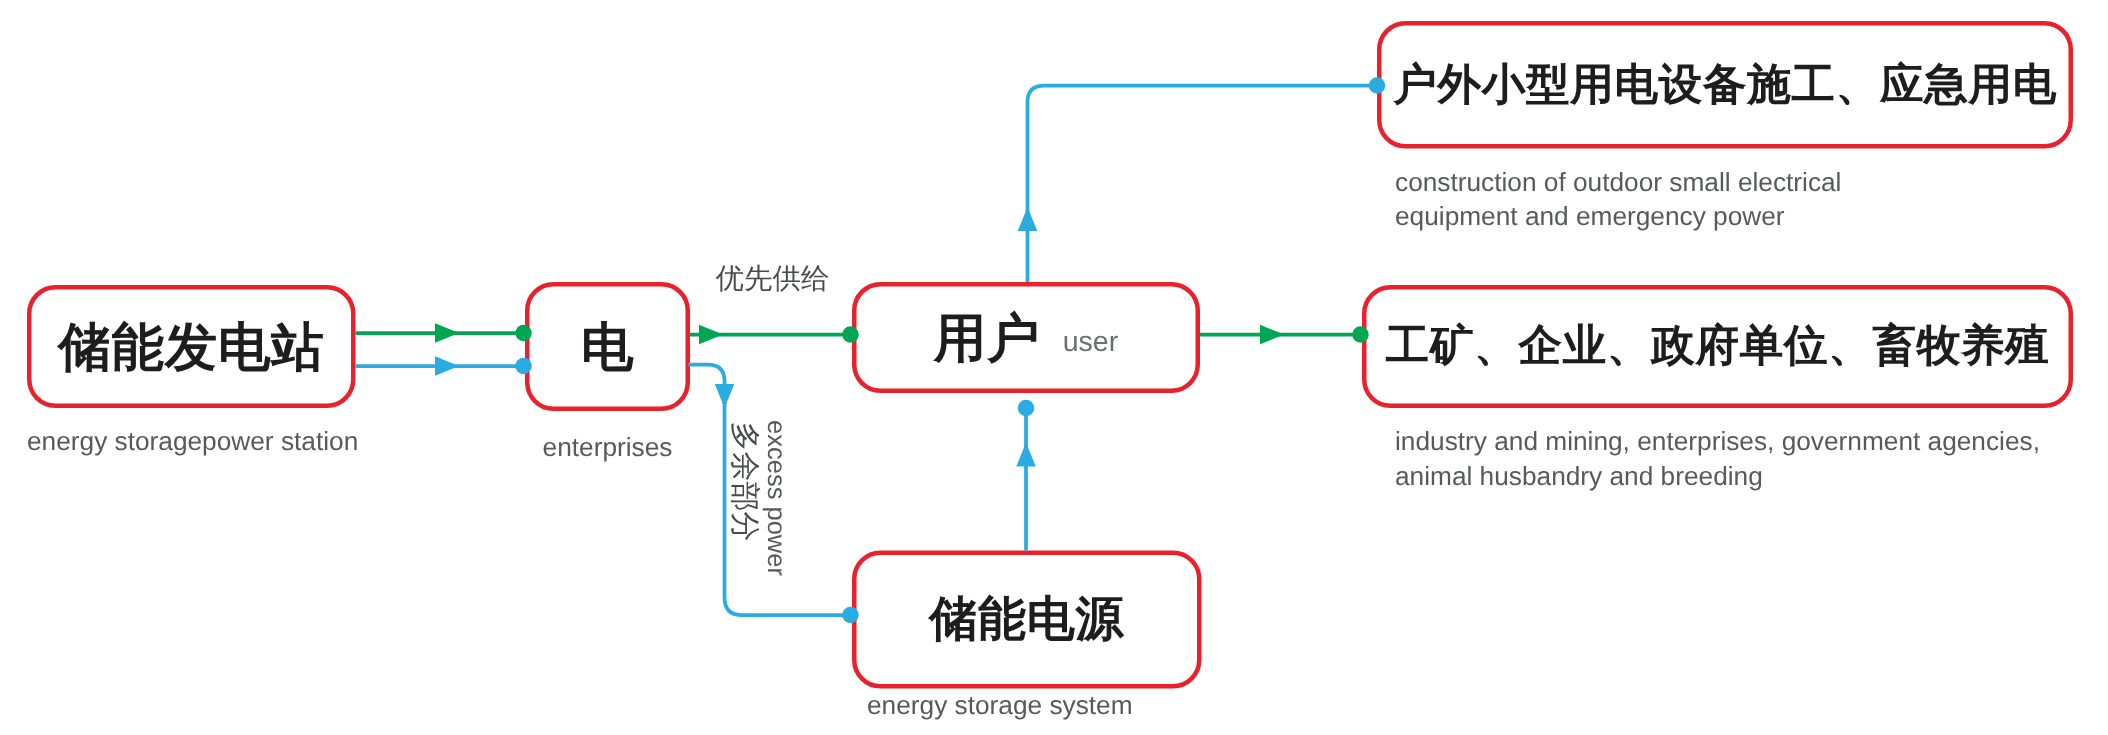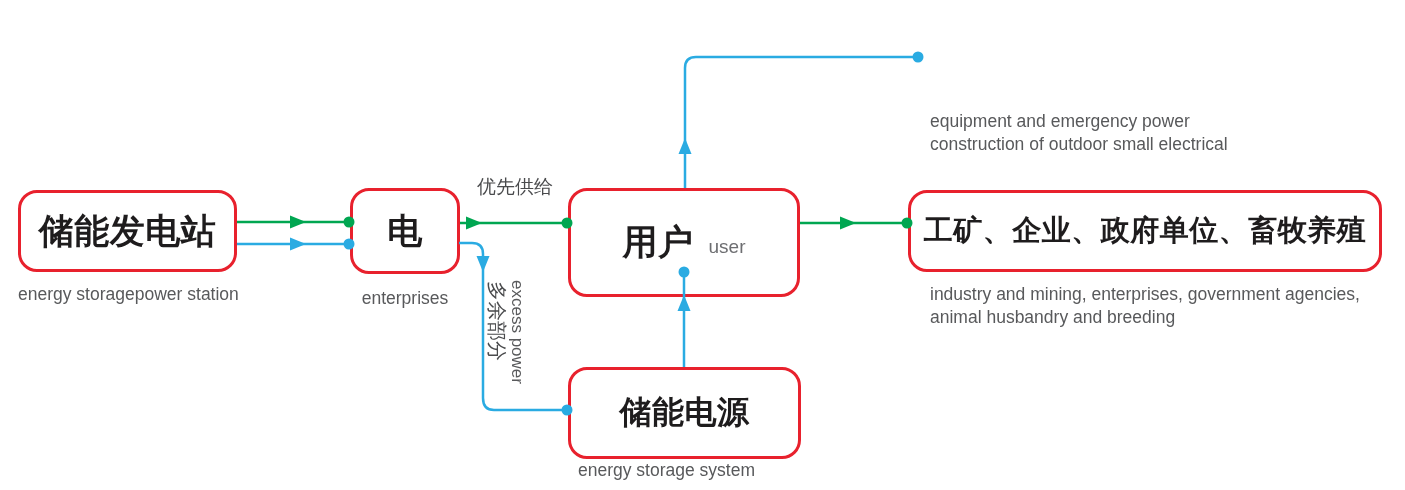--- a/index.html
+++ b/index.html
@@ -25,21 +25,21 @@
   .node .zh{
     font-weight:700;
     color:#1e1c1d;
     letter-spacing:0.5px;
     white-space:nowrap;
   }
   .node-station{left:18px;top:190px;width:219px;height:82px;}
   .node-station .zh{font-size:35px;}
   .node-electricity{left:350px;top:188px;width:110px;height:86px;}
   .node-electricity .zh{font-size:35px;}
-  .node-user{left:568px;top:188px;width:232px;height:109px;gap:15px;}
+  .node-user{left:568px;top:188px;width:232px;height:74px;gap:15px;}
   .node-user .zh{font-size:35px;}
   .node-user .sub{font-size:19px;color:#6d6e71;padding-top:8px;}
   .node-storage{left:568px;top:367px;width:233px;height:92px;}
   .node-storage .zh{font-size:32px;}
   .node-outdoor{left:918px;top:14px;width:464px;height:85px;}
   .node-outdoor .zh{font-size:29px;}
   .node-industry{left:908px;top:190px;width:474px;height:82px;align-items:center;}
   .node-industry .zh{font-size:29px;}
 
   .caption{
@@ -108,31 +108,34 @@
 
   <div class="node node-user">
     <span class="zh">用户</span>
     <span class="sub">user</span>
   </div>
 
   <div class="node node-storage">
     <span class="zh">储能电源</span>
   </div>
 
+  <div class="node node-outdoor">
+    <span class="zh">户外小型用电设备施工、应急用电</span>
+  </div>
 
   <div class="node node-industry">
     <span class="zh">工矿、企业、政府单位、畜牧养殖</span>
   </div>
 
   <div class="caption cap-station">energy storagepower station</div>
   <div class="caption cap-electricity">enterprises</div>
   <div class="caption cap-storage">energy storage system</div>
   <div class="caption cap-outdoor">
+    <div>construction of outdoor small electrical</div>
     <div>equipment and emergency power</div>
-    <div>construction of outdoor small electrical</div>
   </div>
   <div class="caption cap-industry">
     <div>industry and mining, enterprises, government agencies,</div>
     <div>animal husbandry and breeding</div>
   </div>
 
   <div class="edge-label lbl-prior">
     <div class="zhl">优先供给</div>
   </div>
   <div class="vlabel vlbl-excess-zh">多余部分</div>

